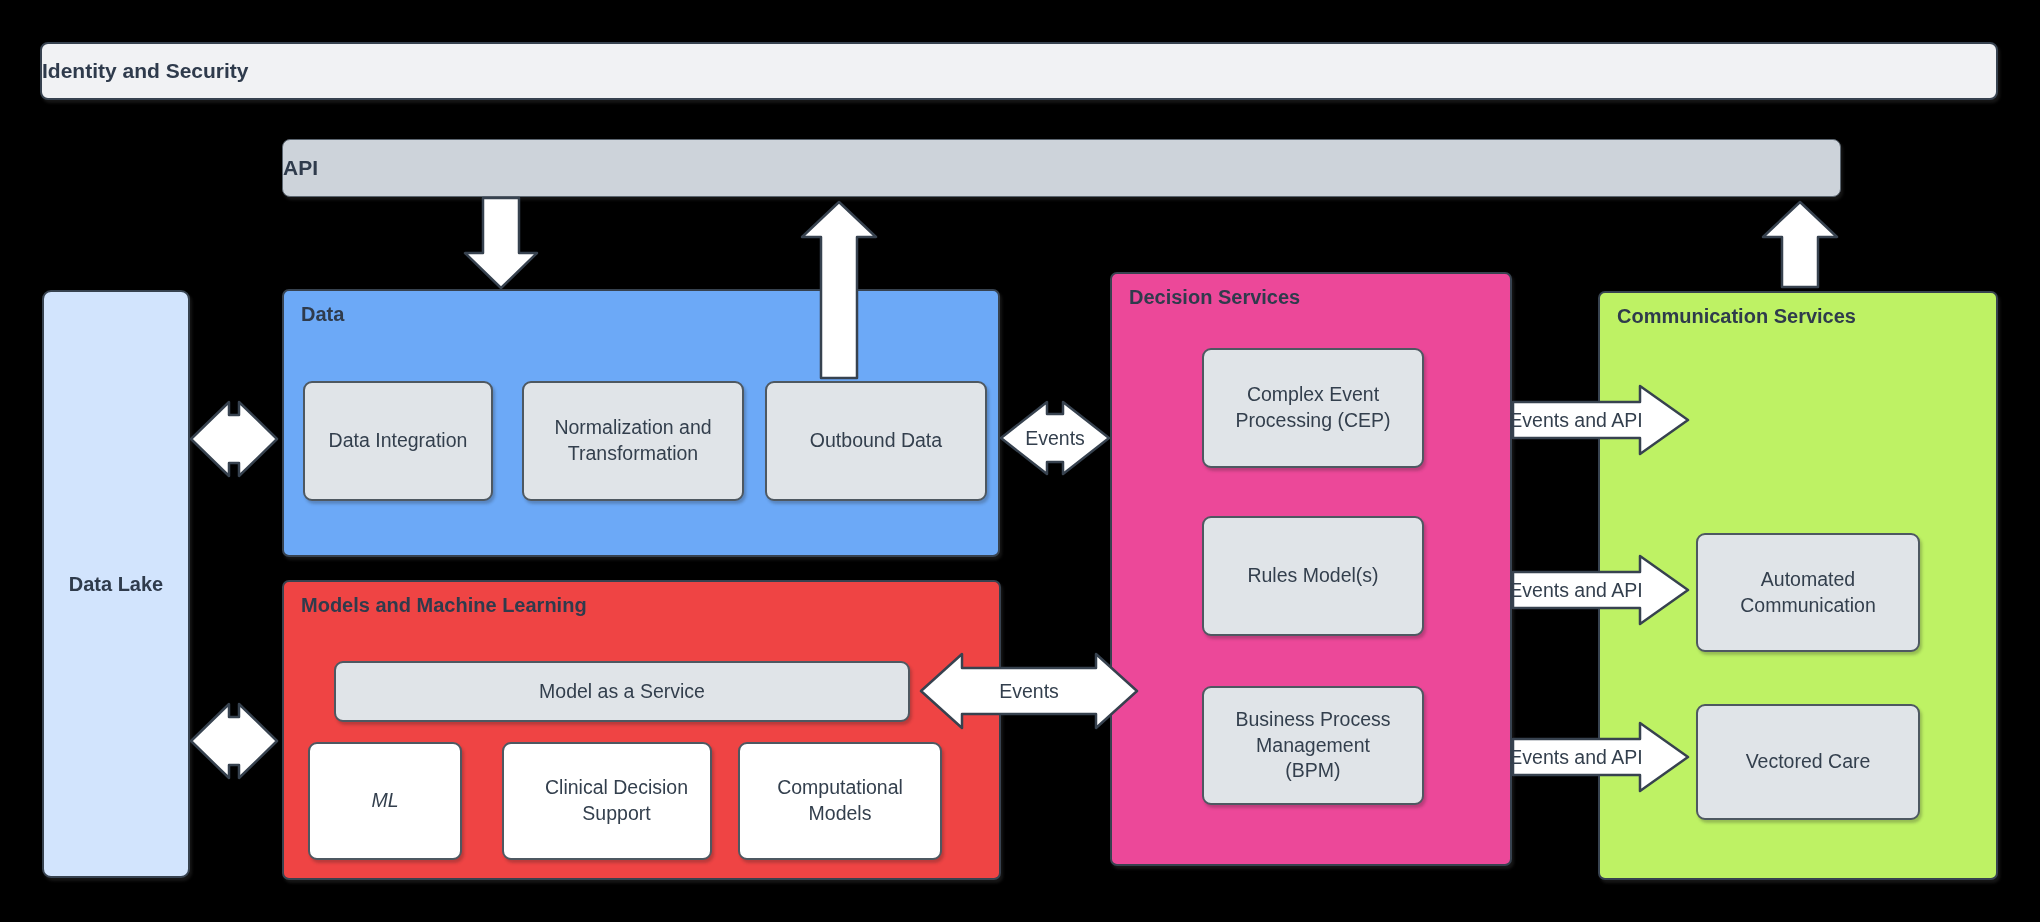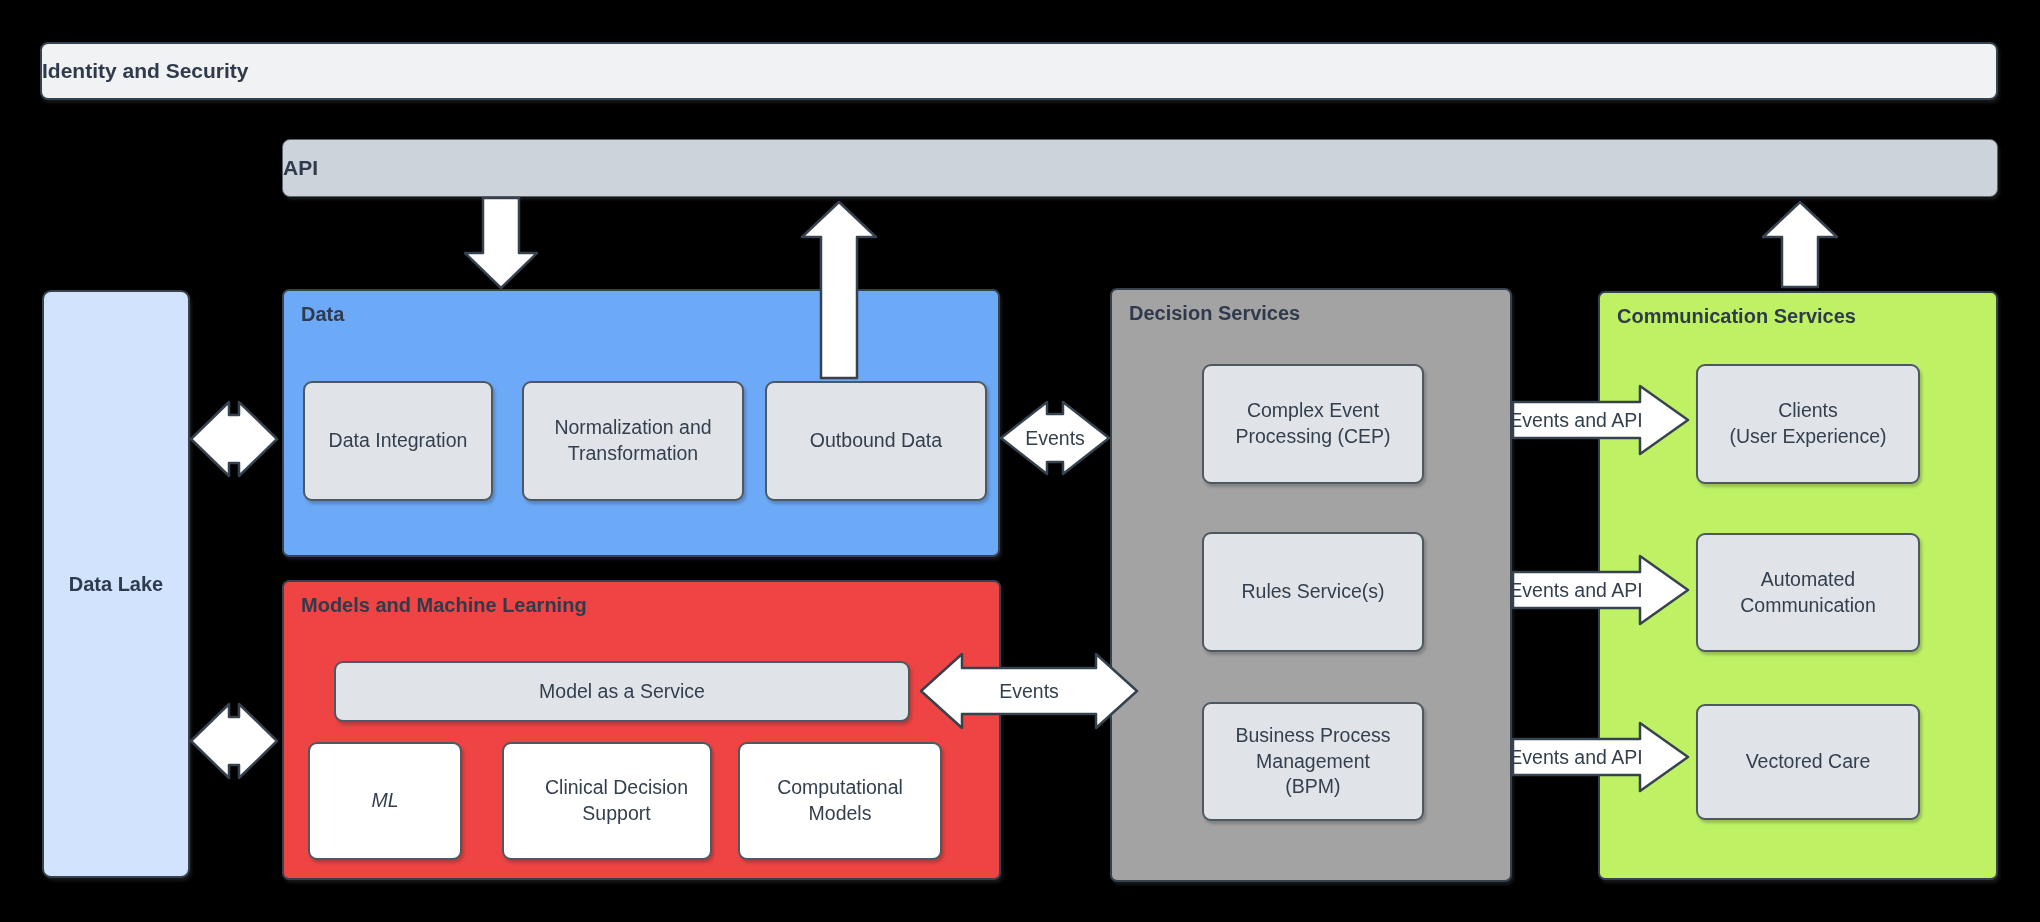--- a/index.html
+++ b/index.html
@@ -33,21 +33,21 @@
 </style>
 </head>
 <body>
 
 <div id="stage">
 
   <div class="abs bar" style="left:40px;top:42px;width:1958px;height:58px;background:#f1f2f4;">
     <span>Identity and Security</span>
   </div>
 
-  <div class="abs bar" style="left:282px;top:139px;width:1716px;height:58px;background:#cdd3da;border-color:#5c6670;border-width:1.5px;">
+  <div class="abs bar" style="left:282px;top:139px;width:1559px;height:58px;background:#cdd3da;border-color:#5c6670;border-width:1.5px;">
     <span>API</span>
   </div>
 
   <div class="abs group" style="left:282px;top:289px;width:718px;height:268px;background:#6ca9f7;">
     <div class="group-title">Data</div>
     <div class="node" style="left:19px;top:90px;width:190px;height:120px;">Data Integration</div>
     <div class="node" style="left:238px;top:90px;width:222px;height:120px;">Normalization and
 Transformation</div>
     <div class="node" style="left:481px;top:90px;width:222px;height:120px;">Outbound Data</div>
   </div>
@@ -59,34 +59,32 @@
   <div class="abs group" style="left:282px;top:580px;width:719px;height:300px;background:#ef4444;">
     <div class="group-title">Models and Machine Learning</div>
     <div class="node" style="left:19px;top:79px;width:576px;height:61px;margin-left:31px;">Model as a Service</div>
     <div class="node white" style="left:24px;top:160px;width:154px;height:118px;font-style:italic;">ML</div>
     <div class="node white" style="left:218px;top:160px;width:210px;height:118px;padding-left:23px;">Clinical Decision
 Support</div>
     <div class="node white" style="left:454px;top:160px;width:204px;height:118px;">Computational
 Models</div>
   </div>
 
-  <div class="abs group" style="left:1110px;top:288px;width:402px;height:594px;background:#a3a3a3;">
+  <div class="abs group" style="left:1110px;top:272px;width:402px;height:594px;background:#ec4899;">
     <div class="group-title">Decision Services</div>
     <div class="node" style="left:90px;top:74px;width:222px;height:120px;">Complex Event
 Processing (CEP)</div>
-    <div class="node" style="left:90px;top:242px;width:222px;height:120px;">Rules Service(s)</div>
+    <div class="node" style="left:90px;top:242px;width:222px;height:120px;">Rules Model(s)</div>
     <div class="node" style="left:90px;top:412px;width:222px;height:119px;">Business Process
 Management
 (BPM)</div>
   </div>
 
   <div class="abs group" style="left:1598px;top:291px;width:400px;height:589px;background:#bef264;">
     <div class="group-title">Communication Services</div>
-    <div class="node" style="left:96px;top:71px;width:224px;height:120px;">Clients
-(User Experience)</div>
     <div class="node" style="left:96px;top:240px;width:224px;height:119px;">Automated
 Communication</div>
     <div class="node" style="left:96px;top:411px;width:224px;height:116px;">Vectored Care</div>
   </div>
 
   <svg class="arrow" style="left:464px;top:197px;" width="74" height="92" viewBox="0 0 74 92">
     <path d="M 19,1 L 55,1 L 55,56 L 73,56 L 37,91 L 1,56 L 19,56 Z"></path>
   </svg>
 
   <svg class="arrow" style="left:801px;top:201px;" width="76" height="178" viewBox="0 0 76 178">

